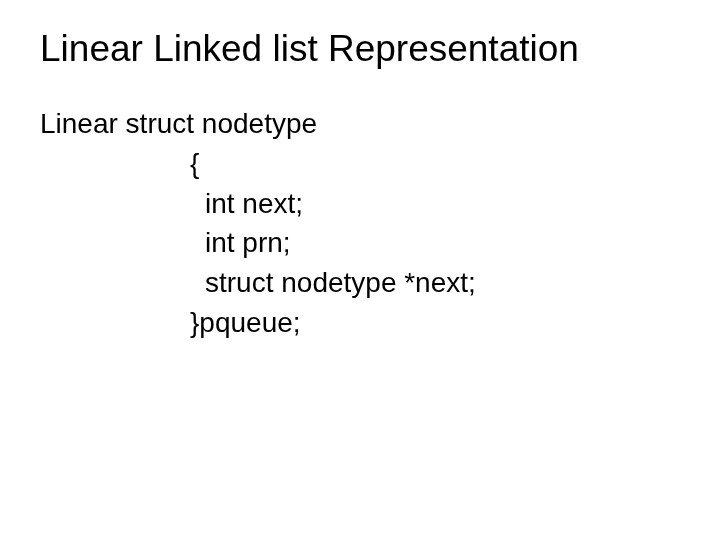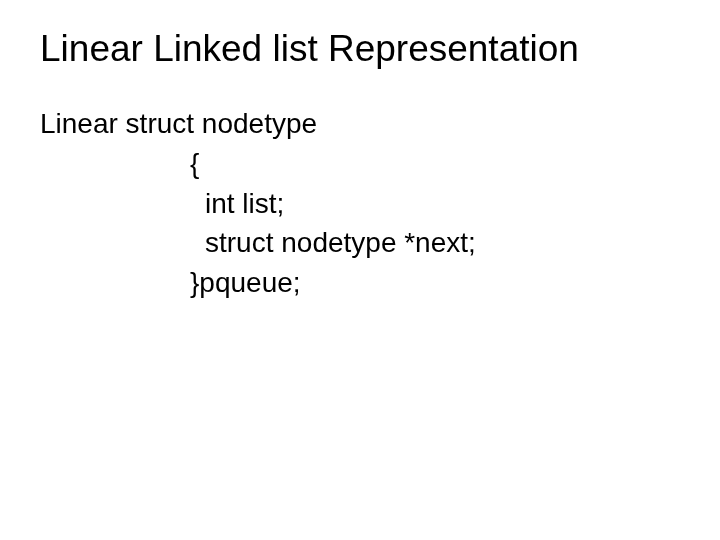--- a/index.html
+++ b/index.html
@@ -32,17 +32,18 @@
     .line-ind2 { padding-left: 165px; }
   </style>
 </head>
 <body>
 
 <div class="slide">
   <h1 class="title">Linear Linked list Representation</h1>
   <div class="body">
     <div class="line-full">Linear struct nodetype</div>
     <div class="line-ind1">{</div>
-    <div class="line-ind2">int list;</div>
+    <div class="line-ind2">int next;</div>
+    <div class="line-ind2">int prn;</div>
     <div class="line-ind2">struct nodetype *next;</div>
     <div class="line-ind1">}pqueue;</div>
   </div>
 </div>
 
 </body></html>

